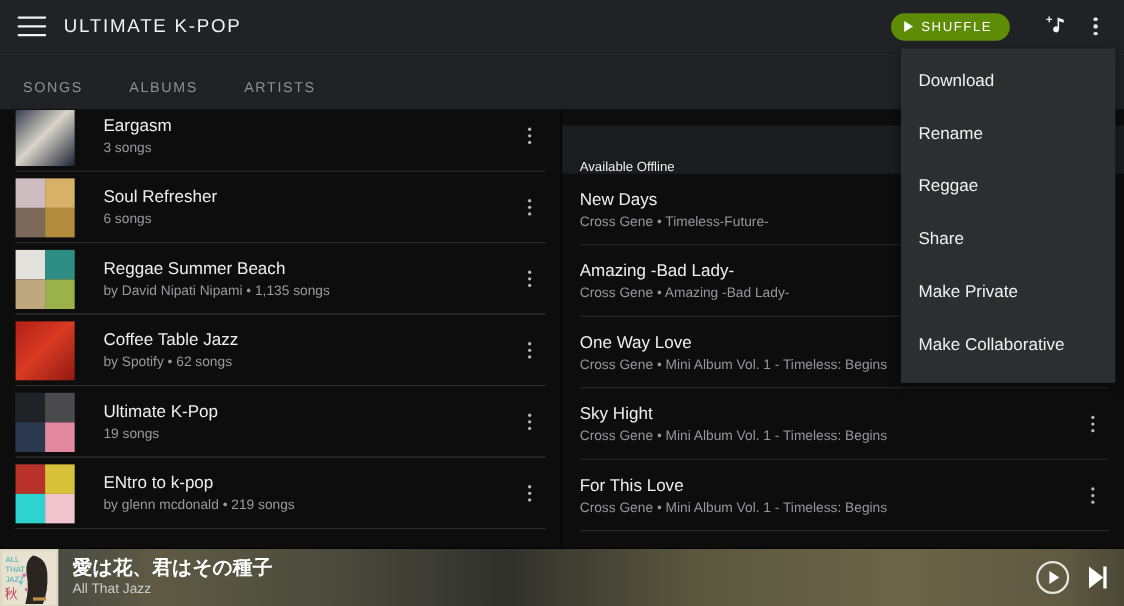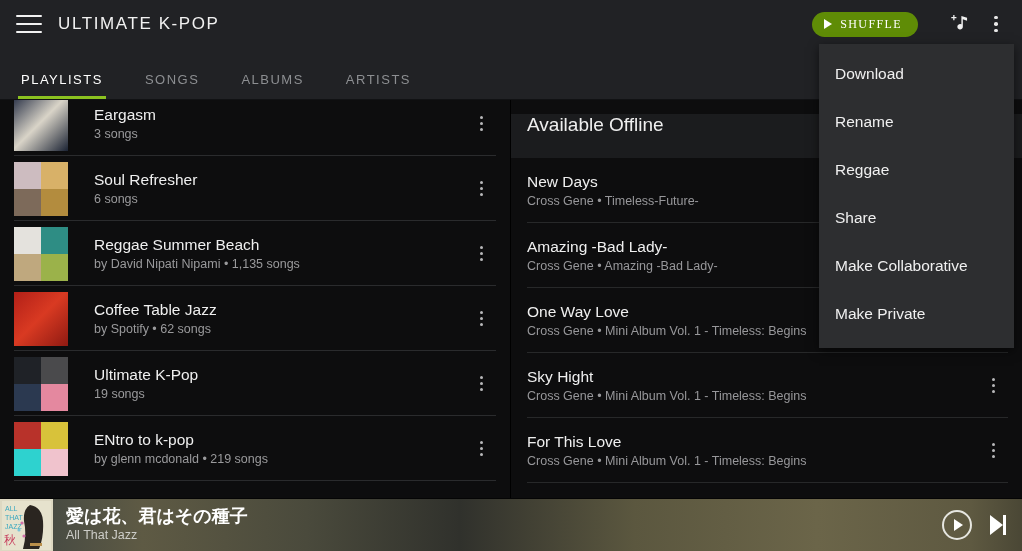--- a/index.html
+++ b/index.html
@@ -21,21 +21,21 @@
     width: 26px; height: 18px; margin-left: 16px; margin-right: 16px;
     display: flex; flex-direction: column; justify-content: space-between;
     cursor: pointer;
   }
   .hamburger span { display: block; height: 2px; width: 26px; background: #f2f2f2; border-radius: 1px; }
   .app-title {
     color: #f1f1f1; font-size: 17px; letter-spacing: 1.6px; font-weight: 400;
     white-space: nowrap;
   }
   .topbar-right {
-    margin-left: auto; display: flex; align-items: center; gap: 0px; padding-right: 8px; font-family: Liberation Serif, serif;
+    margin-left: auto; display: flex; align-items: center; gap: 0px; padding-right: 8px;
   }
   .shuffle-btn {
     background: #5f8c06; border: none; border-radius: 16px;
     height: 25px; padding: 0 16px 0 12px; display: flex; align-items: center; gap: 8px;
     cursor: pointer; margin-right: 24px;
   }
   .shuffle-btn .tri {
     width: 0; height: 0; border-left: 8px solid #ffffff;
     border-top: 5px solid transparent; border-bottom: 5px solid transparent;
   }
@@ -114,22 +114,22 @@
   
   .filter-wrap { padding: 14px 16px 0 16px; }
   .filter-input {
     width: 100%; background: transparent; border: none; outline: none;
     border-bottom: 2px solid #d8d8d8; color: #e9e9e9;
     font-size: 14.5px; font-family: inherit; padding: 2px 2px 7px 2px;
   }
   .filter-input::placeholder { color: #9d9d9f; }
 
   .offline-row {
-    height: 44px; display: flex; align-items: flex-start; padding: 0 16px;
-    background: #1b1c1e; color: #efefef; font-size: 19px; margin-top: 14px;
+    height: 44px; display: flex; align-items: flex-end; padding: 0 16px;
+    background: #1b1c1e; color: #efefef; font-size: 12px; margin-top: 14px;
     cursor: pointer;
   }
 
   .song-row {
     position: relative; display: flex; align-items: center; height: 65px; padding: 0 14px 0 16px;
     cursor: pointer;
   }
   .song-row::after {
     content: ""; position: absolute; left: 16px; right: 14px; bottom: 0; height: 1px; background: #272829;
   }
@@ -204,21 +204,20 @@
         <span class="kebab-dots">
             <i></i>
             <i></i>
             <i></i>
           </span>
       </div>
     </div>
   </div>
 
   <div class="tabbar">
-    <div class="tab active"><span>PLAYLISTS</span></div>
     <div class="tab"><span>SONGS</span></div>
     <div class="tab"><span>ALBUMS</span></div>
     <div class="tab"><span>ARTISTS</span></div>
   </div>
 
   <div class="content">
 
     <div class="left-pane">
       <div id="playlist-container" style="margin-top:-9px;">
           <div class="pl-row">
@@ -413,24 +412,24 @@
       <div class="menu-item">
         <span>Rename</span>
       </div>
       <div class="menu-item">
         <span>Reggae</span>
       </div>
       <div class="menu-item">
         <span>Share</span>
       </div>
       <div class="menu-item">
+        <span>Make Private</span>
+      </div>
+      <div class="menu-item">
         <span>Make Collaborative</span>
-      </div>
-      <div class="menu-item">
-        <span>Make Private</span>
       </div>
     </div>
 
   <div class="player">
     <div class="player-art">
       <svg width="53" height="53" viewBox="0 0 53 53" aria-hidden="true">
         <rect width="53" height="53" fill="#ddd8c2"></rect>
         <rect x="2" y="2" width="49" height="49" fill="#e6e2cd"></rect>
         <text x="5" y="12" font-size="7" fill="#3aa8c0" font-family="Liberation Sans, sans-serif">ALL</text>
         <text x="5" y="21" font-size="7" fill="#3aa8c0" font-family="Liberation Sans, sans-serif">THAT</text>

